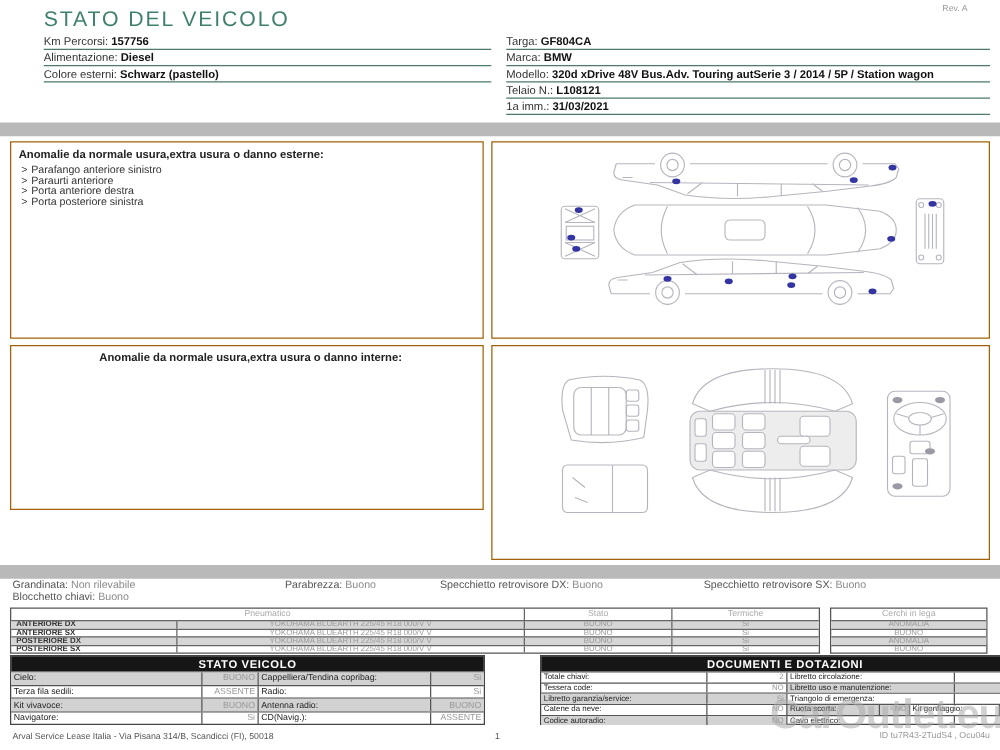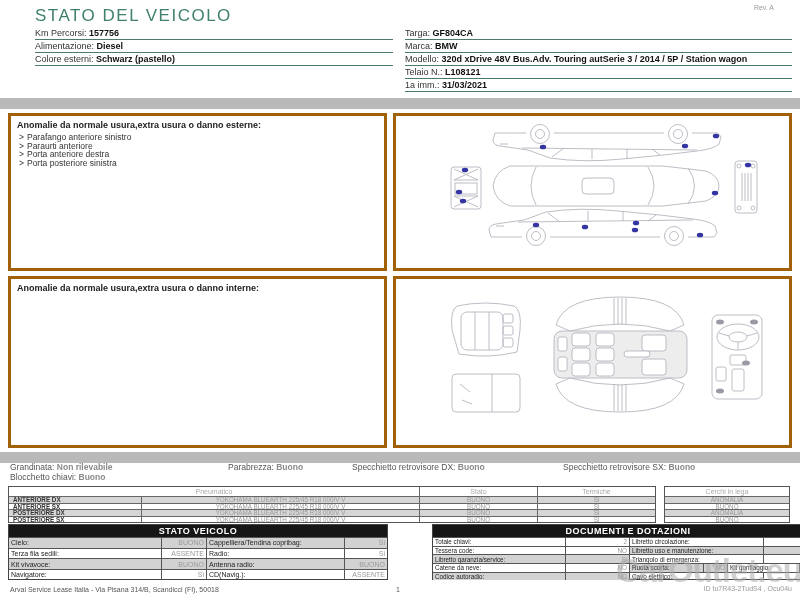--- a/index.html
+++ b/index.html
@@ -12,41 +12,41 @@
   .rev { position:absolute; right:26px; top:4px; font-size:7px; color:#999; }
 
   .hf-left  { position:absolute; left:35px;  top:27px; width:358px; }
   .hf-right { position:absolute; left:405px; top:27px; width:387px; }
   .hfield { border-bottom:1px solid #4d7a6e; padding:1px 0; font-size:9px; color:#333; line-height:10px; }
   .hfield .val { font-weight:bold; color:#111; }
 
   .bar { position:absolute; left:0; width:800px; height:11px; background:#b9b9b9; }
   .bar1 { top:98px; } .bar2 { top:452px; }
 
-  .box { position:absolute; border:3px solid #a16207; background:#fff; }
+  .box { position:absolute; border:1px solid #a16207; background:#fff; }
   .ext-left  { left:8px;   top:113px; width:379px; height:158px; }
   .ext-right { left:393px; top:113px; width:399px; height:158px; }
-  .int-left  { left:8px;   top:276px; width:379px; height:172px; }
+  .int-left  { left:8px;   top:276px; width:379px; height:132px;text-align:center; }
   .int-right { left:393px; top:276px; width:399px; height:172px; }
 
   .box-title { font-size:9px; font-weight:bold; color:#222; padding:4px 0 3px 6px; }
   .anom-cols { display:flex; padding-left:8px; }
   .anom-col { width:187px; }
   .anom-item { font-size:8.5px; color:#333; line-height:8.5px; white-space:nowrap; }
   .anom-item .mk { margin-right:3px; }
 
   svg.diagram { position:absolute; left:0; top:0; }
   .diag-line { fill:none; stroke:#b5b5bf; stroke-width:0.9; }
   .diag-fill { fill:#ededed; stroke:#b5b5bf; stroke-width:0.9; }
   .diag-white { fill:#ffffff; stroke:#b5b5bf; stroke-width:0.9; }
   .diag-dark { fill:#9a9aa5; stroke:none; }
   .dmg { fill:#3434a2; }
 
   .sumitem { position:absolute; font-size:8.5px; color:#555; white-space:nowrap; }
-  .sumitem .val { color:#8a8a8a;font-weight:bold; }
+  .sumitem .val { color:#8a8a8a; }
 
   .ttable { position:absolute; top:486px; border:1px solid #555; background:#fff; }
   .trow { display:flex; height:6.6px; align-items:center; }
   .trow + .trow { border-top:1px solid #666; }
   .thead { height:9px; }
   .tc { font-size:6.3px; color:#999; text-align:center; white-space:nowrap; overflow:hidden;
         border-left:1px solid #666; height:100%; display:flex; align-items:center; justify-content:center; }
   .tc:first-child { border-left:none; }
   .thead .tc { color:#aaa; font-size:7px; }
   .tc.pos  { width:132px; justify-content:flex-start; padding-left:4px; font-weight:bold; color:#333; }

